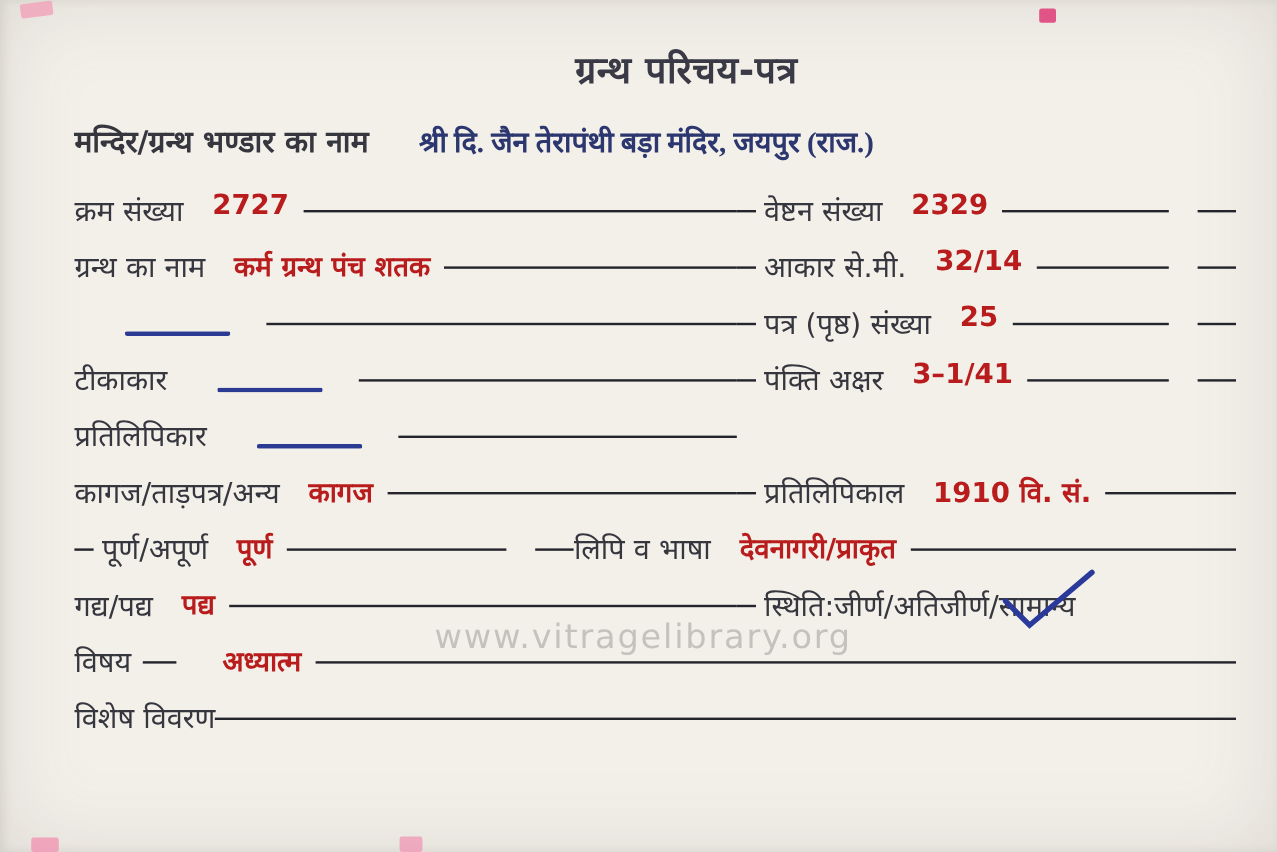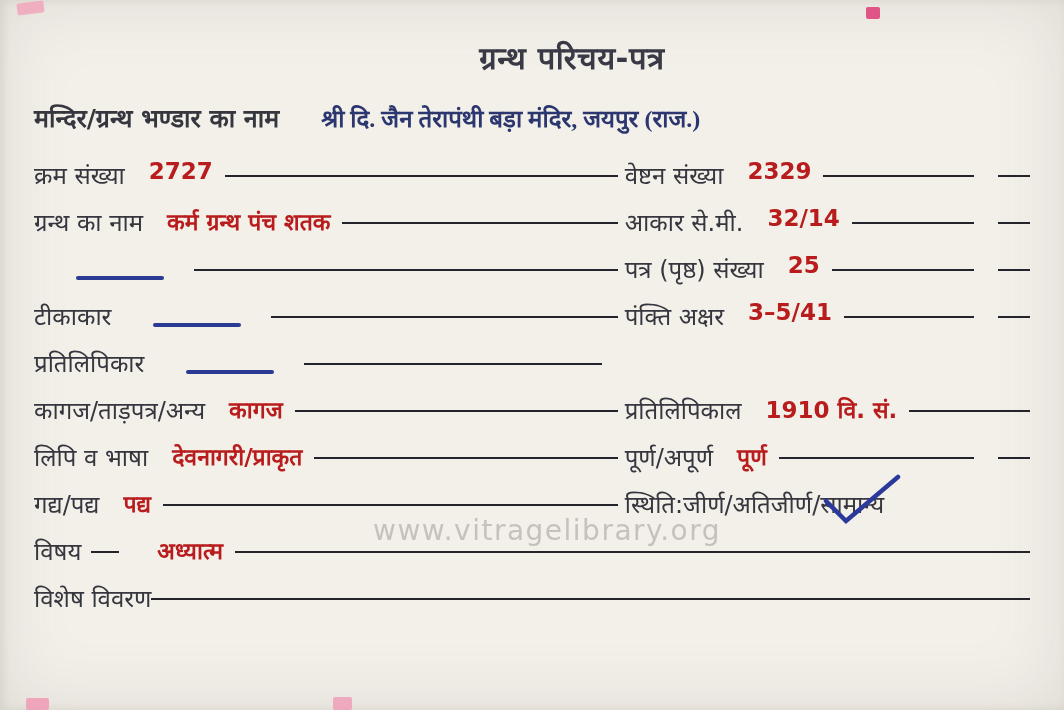--- a/index.html
+++ b/index.html
@@ -7,41 +7,41 @@
   .card{
     position:relative;width:1064px;height:710px;background:#f3f0ea;
     font-family:"DejaVu Sans",sans-serif;color:#34343f;
     box-shadow:inset 0 0 70px rgba(110,105,95,.16), inset 3px 0 8px rgba(100,95,85,.12);
   }
   .title{
     margin:0;padding-top:36px;text-align:center;
     font-size:31px;font-weight:700;letter-spacing:.5px;color:#3a3a46;
     transform:translateX(40px);
   }
-  .content{padding:0 34px 0 34px;}
+  .content{padding:0 34px 0 62px;}
   .header-row{display:flex;align-items:baseline;margin-top:22px;height:46px;}
   .header-row .label{font-size:25px;font-weight:600;color:#36363f;white-space:nowrap;}
   .header-row .value{font-size:24px;font-weight:600;color:#2c366f;margin-left:42px;white-space:nowrap;font-family:Liberation Serif, serif;}
   .grid{margin-top:12px;}
   .row{display:flex;height:47px;}
   .cell{display:flex;min-width:0;}
   .cell.left{flex:0 0 57%;}
   .cell.right{flex:0 0 43%;}
   .label{font-size:24px;font-weight:500;color:#36363f;white-space:nowrap;}
   .value{font-size:23px;font-weight:700;color:#b91c1c;white-space:nowrap;margin:0 12px 0 24px;}
   .value:empty{margin:0;}
   .fill-line{flex:1 1 auto;min-width:0;height:0;border-top:2.5px solid #24242d;margin-top:17px;}
   .lead-dash{flex:none;width:16px;height:0;border-top:2.5px solid #24242d;margin-top:17px;margin-right:7px;}
   .mid-dash{flex:none;width:28px;height:0;border-top:2.5px solid #24242d;margin-top:17px;margin:17px 14px 0 10px;}
   .end-dash{flex:none;width:32px;height:0;border-top:2.5px solid #24242d;margin-top:17px;margin-left:24px;}
   .blue-dash{flex:none;width:88px;height:0;border-top:4px solid #2b3a92;border-radius:2px;margin:24px 30px 0 42px;}
   .option-wrap{position:relative;display:inline-block;font-size:24px;font-weight:500;color:#36363f;white-space:nowrap;}
   .check-overlay{position:absolute;left:-8px;top:-14px;width:110px;height:52px;pointer-events:none;}
   .watermark{
-    position:absolute;left:547px;top:514px;transform:translateX(-50%);
+    position:absolute;left:536px;top:514px;transform:translateX(-50%);
     font-size:28px;letter-spacing:1.5px;color:rgba(168,167,161,.62);white-space:nowrap;
   }
   .mark{position:absolute;border-radius:2px;}
   .mark-tl{left:17px;top:2px;width:27px;height:12px;background:#f1a6bc;transform:rotate(-7deg);opacity:.85;}
   .mark-tr{left:866px;top:7px;width:14px;height:12px;background:#e0447c;opacity:.9;}
   .mark-bl{left:26px;bottom:0px;width:23px;height:12px;background:#f09ab5;opacity:.85;}
   .mark-bm{left:333px;bottom:0px;width:19px;height:13px;background:#ef9fb8;opacity:.85;}
 </style>
 </head>
 <body>
@@ -112,21 +112,21 @@
 
       <div class="row">
         <div class="cell left">
           <span class="label">टीकाकार</span>
           <span class="blue-dash"></span>
           <span class="fill-line"></span>
         </div>
         <div class="cell right">
           <span class="lead-dash"></span>
           <span class="label">पंक्ति अक्षर</span>
-          <span class="value">3–5/41</span>
+          <span class="value">3–1/41</span>
           <span class="fill-line"></span>
           <span class="end-dash"></span>
         </div>
       </div>
 
       <div class="row">
         <div class="cell left">
           <span class="label">प्रतिलिपिकार</span>
           <span class="blue-dash"></span>
           <span class="fill-line"></span>
@@ -141,31 +141,31 @@
         </div>
         <div class="cell right">
           <span class="lead-dash"></span>
           <span class="label">प्रतिलिपिकाल</span>
           <span class="value">1910 वि. सं.</span>
           <span class="fill-line"></span>
         </div>
       </div>
 
       <div class="row">
+        <div class="cell right">
+          <span class="lead-dash"></span>
+          <span class="label">पूर्ण/अपूर्ण</span>
+          <span class="value">पूर्ण</span>
+          <span class="fill-line"></span>
+          <span class="end-dash"></span>
+        </div>
         <div class="cell left">
           <span class="label">लिपि व भाषा</span>
           <span class="value">देवनागरी/प्राकृत</span>
           <span class="fill-line"></span>
-        </div>
-        <div class="cell right">
-          <span class="lead-dash"></span>
-          <span class="label">पूर्ण/अपूर्ण</span>
-          <span class="value">पूर्ण</span>
-          <span class="fill-line"></span>
-          <span class="end-dash"></span>
         </div>
       </div>
 
       <div class="row">
         <div class="cell left">
           <span class="label">गद्य/पद्य</span>
           <span class="value">पद्य</span>
           <span class="fill-line"></span>
         </div>
         <div class="cell right">

